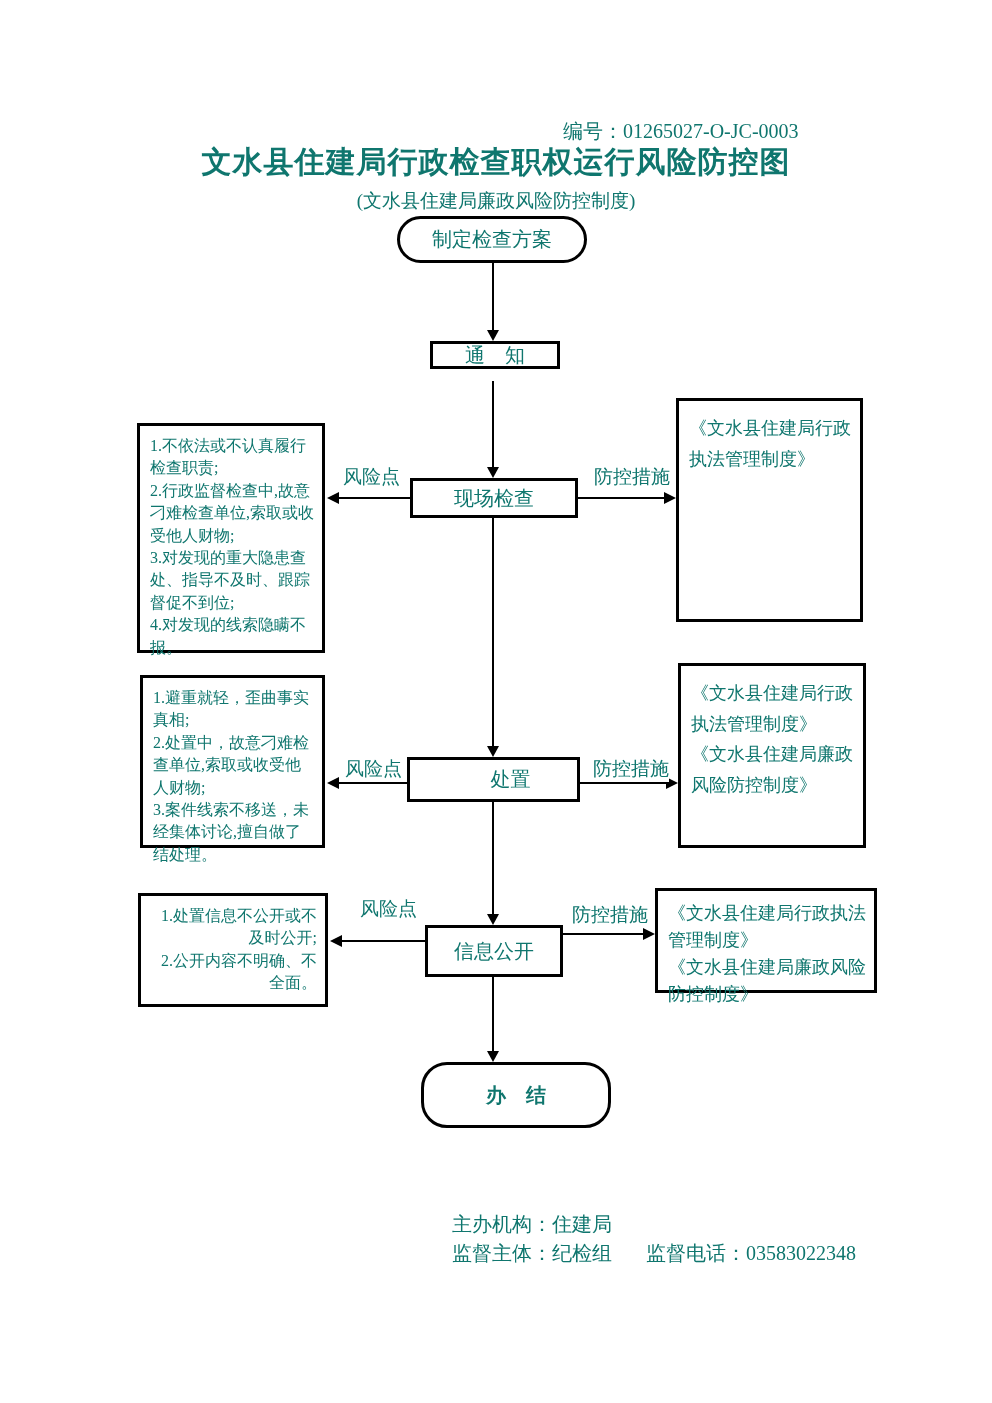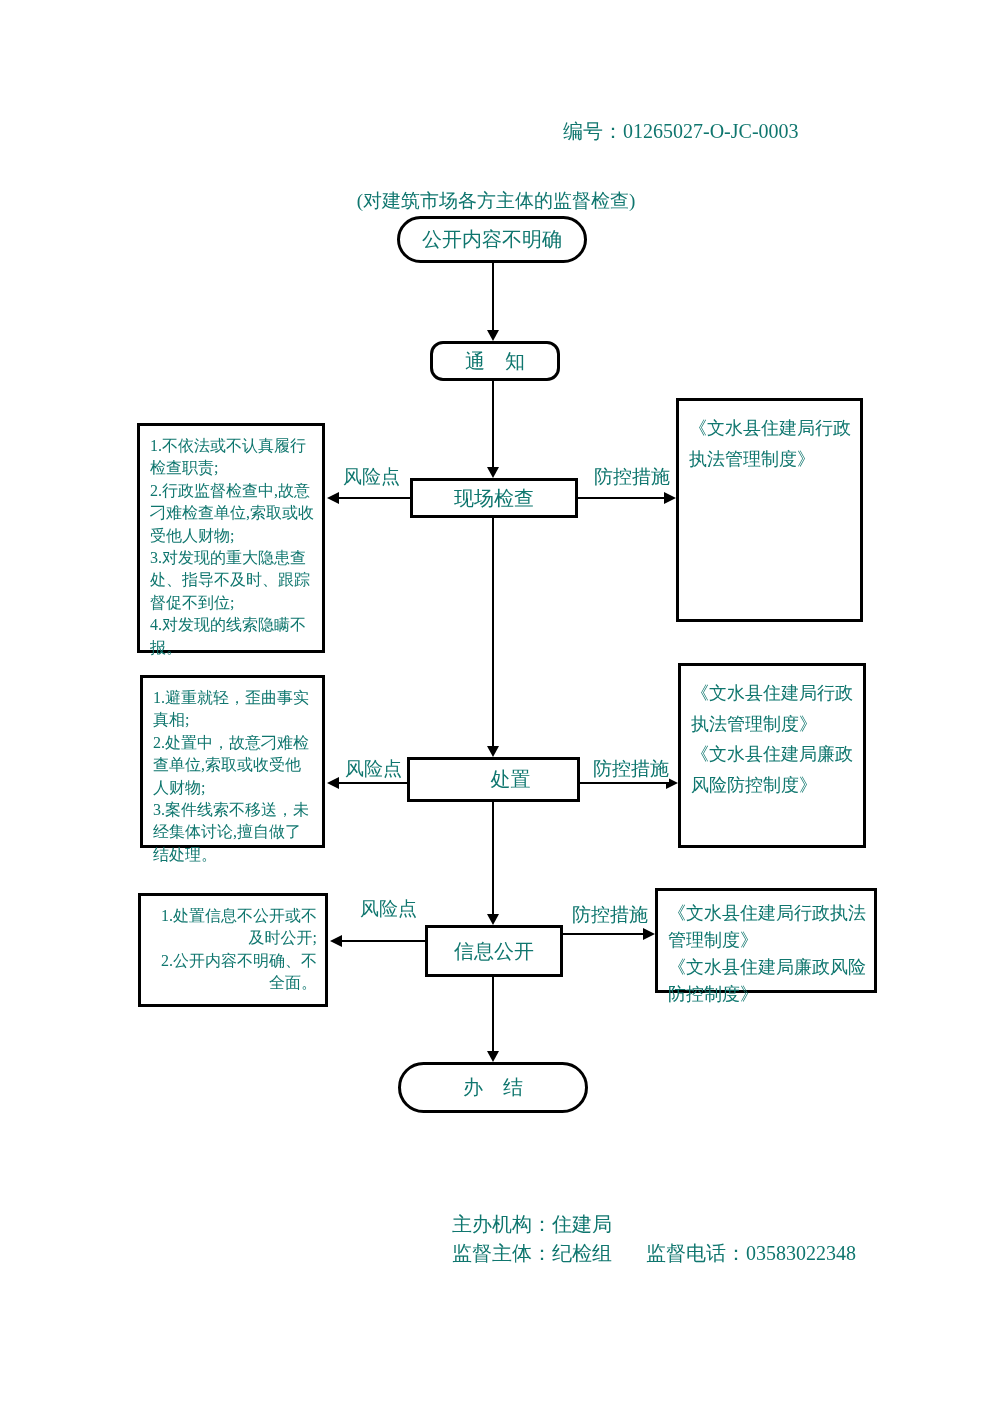--- a/index.html
+++ b/index.html
@@ -106,29 +106,30 @@
     line-height: 1.45;
   }
   .footer .gap { margin-left: 34px; }
 </style>
 </head>
 <body>
 
 <div class="page">
 
   <div class="code">编号：01265027-O-JC-0003</div>
-  <div class="subtitle">(对建筑市场各方主体的监督检查)</div>
+  <div class="title">文水县住建局行政检查职权运行风险防控图</div>
+  <div class="subtitle">(文水县住建局廉政风险防控制度)</div>
 
   <div class="node stadium" style="left:397px; top:216px; width:190px; height:47px;">
-    <span>公开内容不明确</span>
+    <span>制定检查方案</span>
   </div>
 
   <div class="vline to-down" style="left:492px; top:263px; height:67px;"></div>
 
-  <div class="node" style="left:430px; top:341px; width:130px; height:40px;border-radius:13px;">
+  <div class="node" style="left:430px; top:341px; width:130px; height:28px;">
     <span>通　知</span>
   </div>
 
   <div class="vline to-down" style="left:492px; top:381px; height:86px;"></div>
 
   <div class="node" style="left:410px; top:478px; width:168px; height:40px;">
     <span>现场检查</span>
   </div>
 
   <div class="bigbox riskbox" style="left:137px; top:423px; width:188px; height:230px;">
@@ -188,21 +189,21 @@
   </div>
 
   <div class="hline to-left" style="left:342px; top:940px; width:83px;"></div>
   <div class="flowlabel" style="left:360px; top:896px;">风险点</div>
 
   <div class="hline to-right" style="left:563px; top:933px; width:80px;"></div>
   <div class="flowlabel" style="left:572px; top:902px;">防控措施</div>
 
   <div class="vline to-down" style="left:492px; top:977px; height:74px;"></div>
 
-  <div class="node stadium" style="left:398px; top:1062px; width:190px; height:51px;">
+  <div class="node stadium" style="left:421px; top:1062px; width:190px; height:66px;font-weight:bold;">
     <span>办　结</span>
   </div>
 
   <div class="footer">
     <div>主办机构：住建局</div>
     <div>
       <span>监督主体：纪检组</span><span class="gap">监督电话：03583022348</span>
     </div>
   </div>
 

